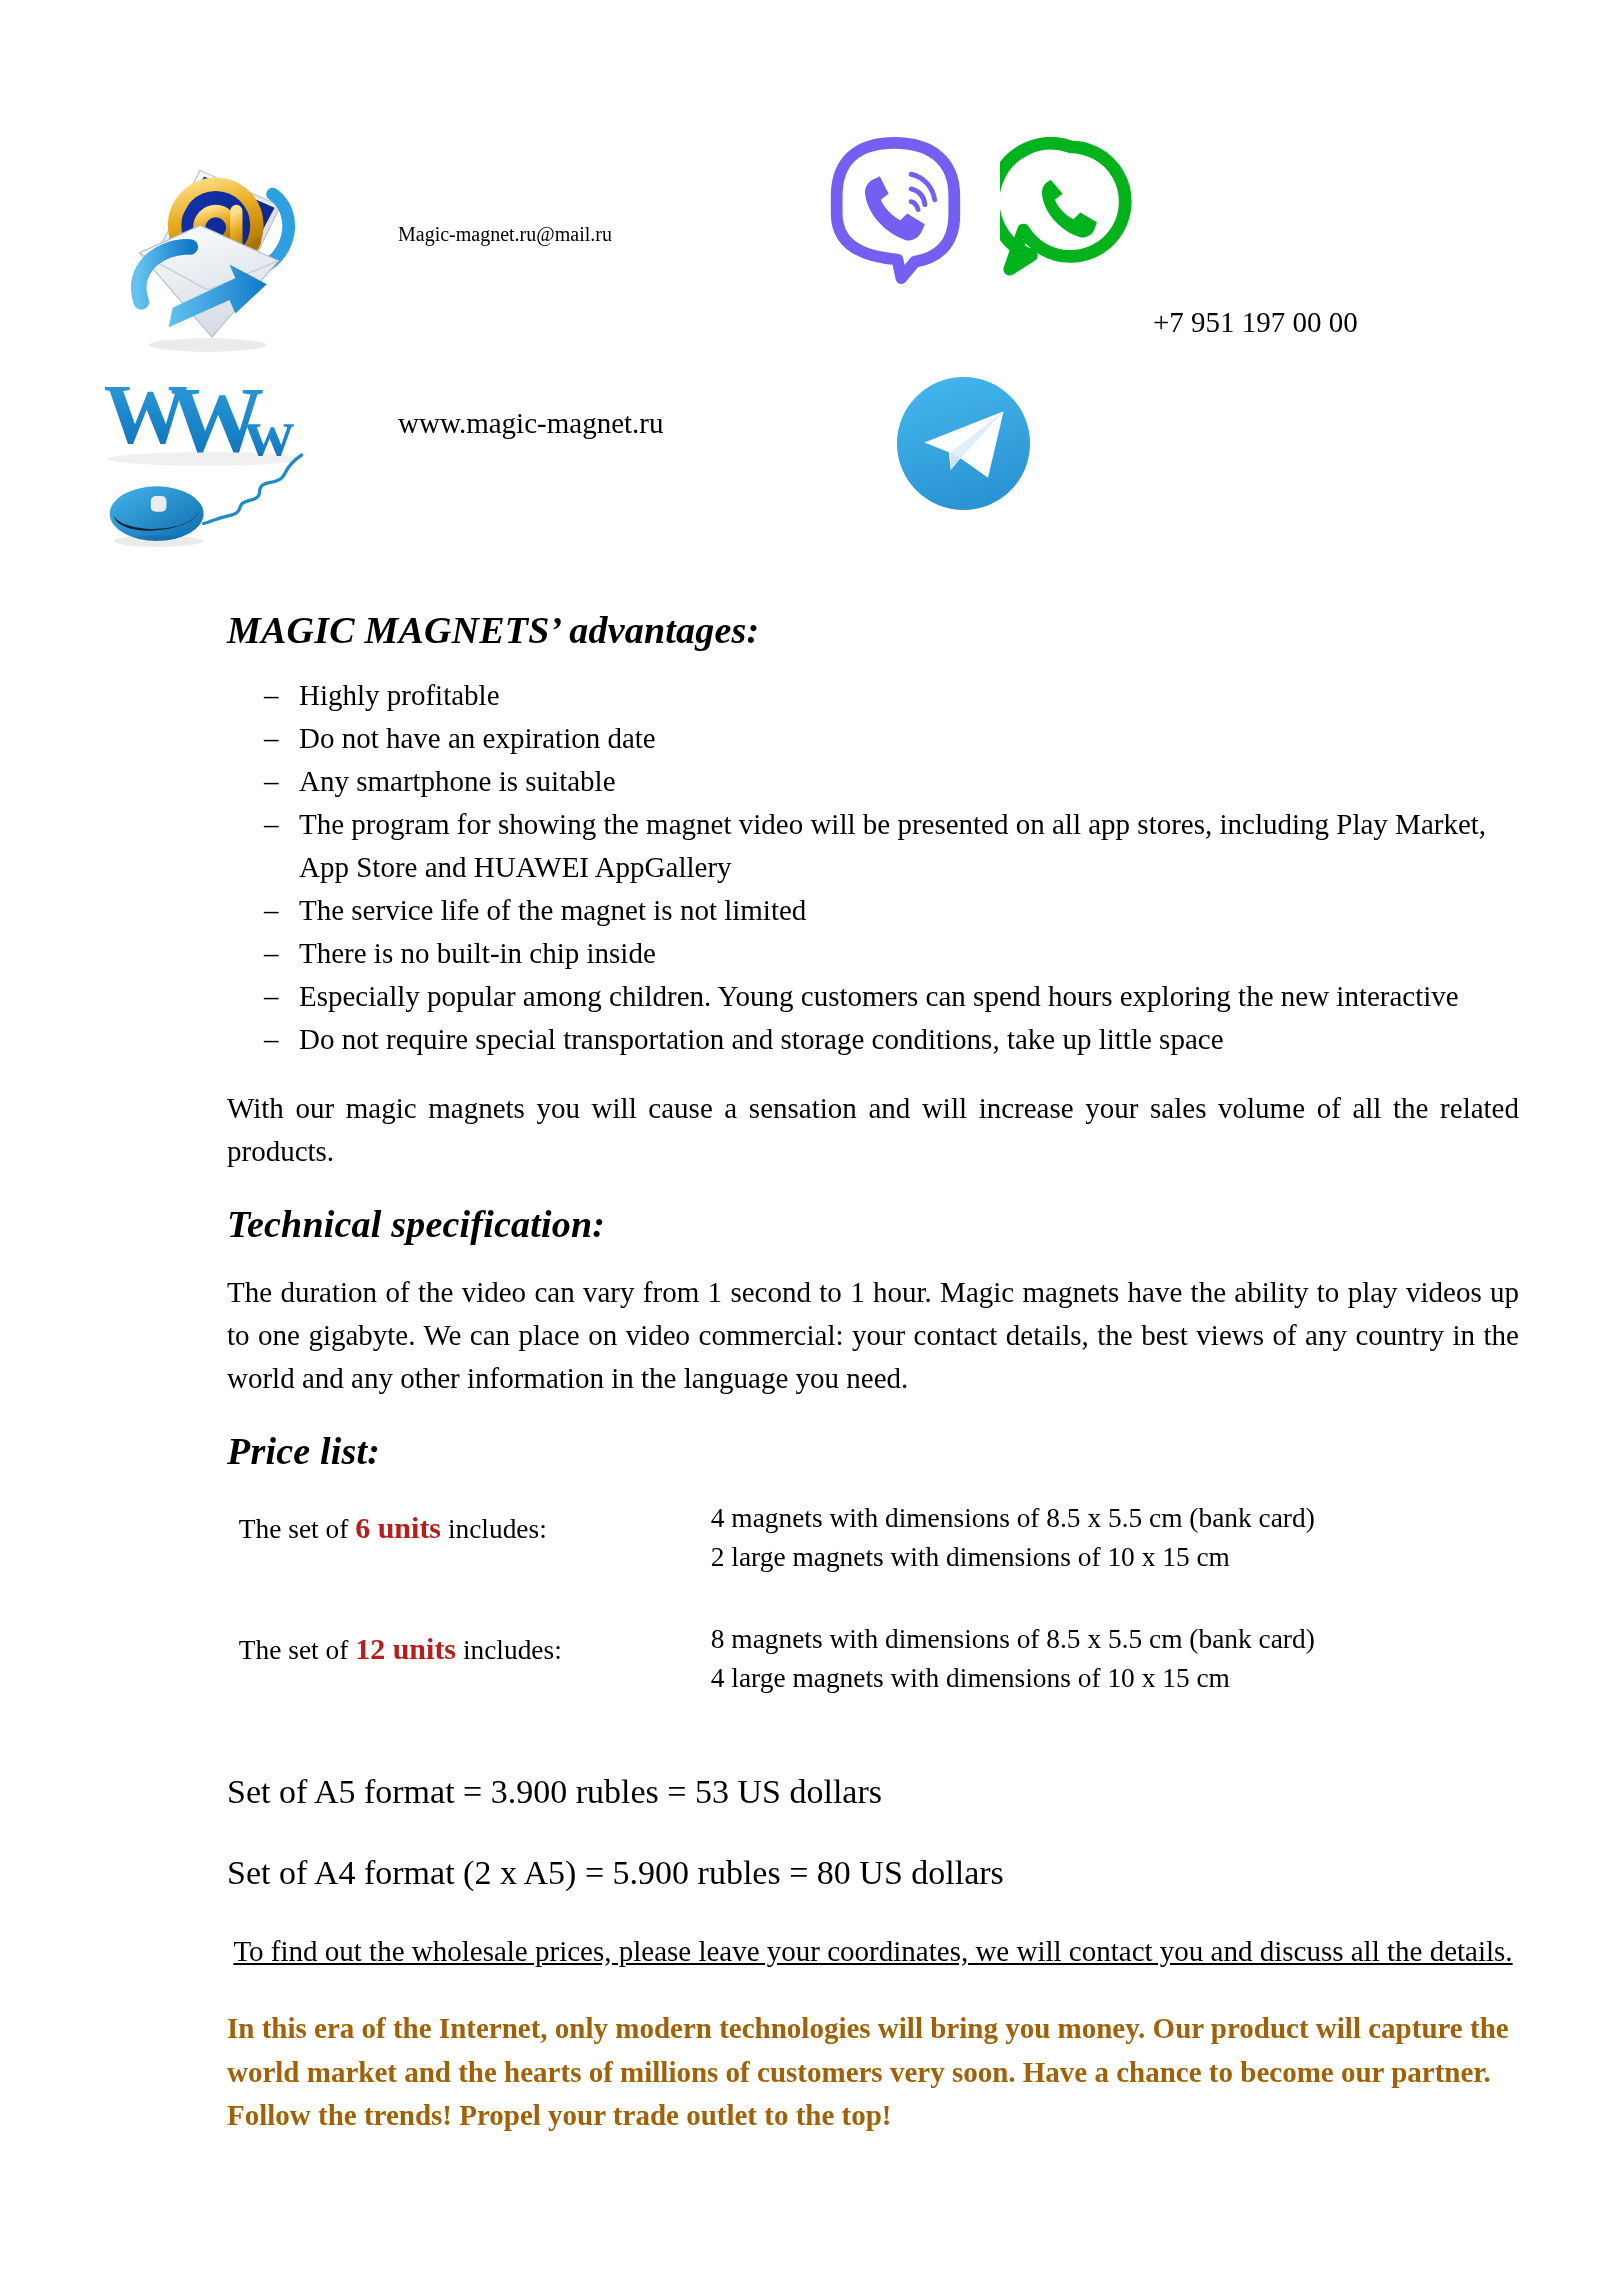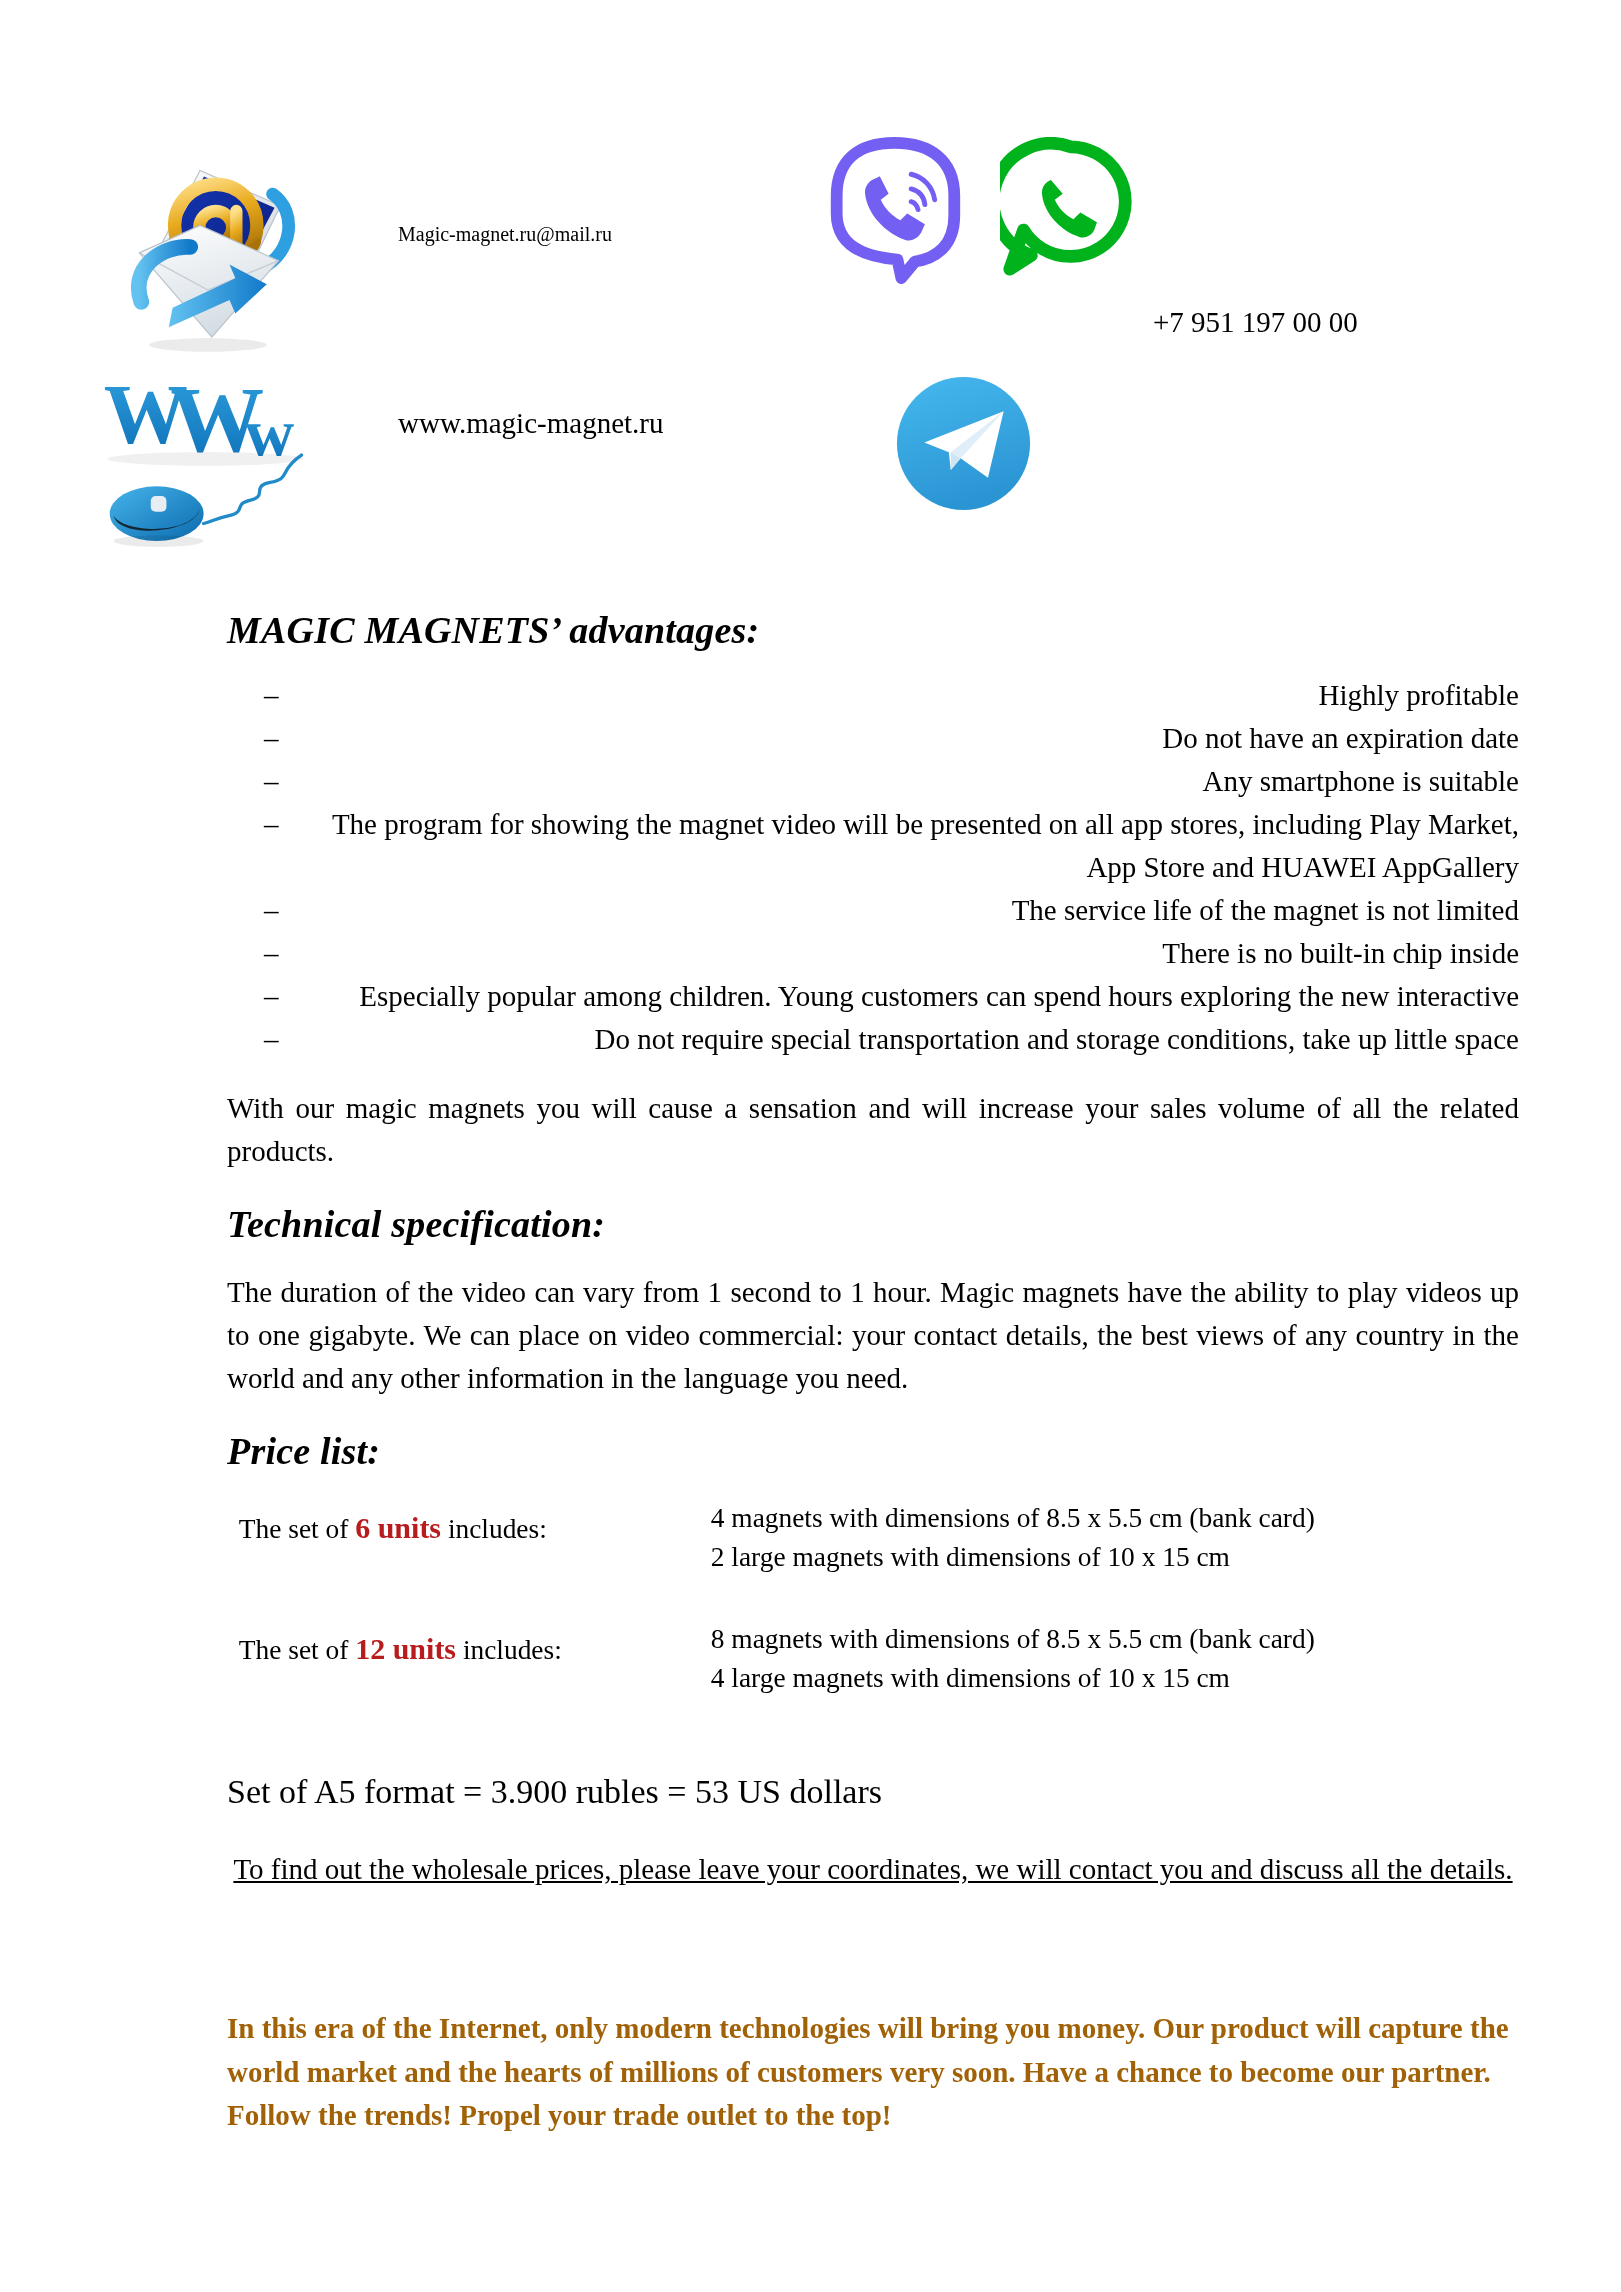--- a/index.html
+++ b/index.html
@@ -104,21 +104,21 @@
     list-style: none;
     margin: 0 0 0 0;
     padding: 0;
   }
   ul.bullets li {
     position: relative;
     padding-left: 72px;
     font-size: 29px;
     line-height: 1.485;
     margin-bottom: 0;
-    text-align: right;
+    text-align: left;
   }
   ul.bullets li::before {
     content: "\2013";
     position: absolute;
     left: 37px;
     top: 0;
   }
 
   p.body-par {
     font-size: 29px;
@@ -353,20 +353,21 @@
         <td class="col-left"><span>The set of </span><span class="units">12 units</span><span> includes:</span></td>
         <td class="col-right">
           <div>8 magnets with dimensions of 8.5 x 5.5 cm (bank card)</div>
           <div>4 large magnets with dimensions of 10 x 15 cm</div>
         </td>
       </tr>
     </tbody>
       </table>
 
     <p class="price-line first">Set of A5 format = 3.900 rubles = 53 US dollars</p>
+    <p class="price-line second">Set of A4 format (2 x A5) = 5.900 rubles = 80 US dollars</p>
 
     <p class="wholesale">To find out the wholesale prices, please leave your coordinates, we will contact you and discuss all the details.</p>
   </div>
 
   <div class="closing">In this era of the Internet, only modern technologies will bring you money. Our product will capture the world market and the hearts of millions of customers very soon. Have a chance to become our partner. Follow the trends! Propel your trade outlet to the top!</div>
 
 </div>
 
 
 </body></html>

